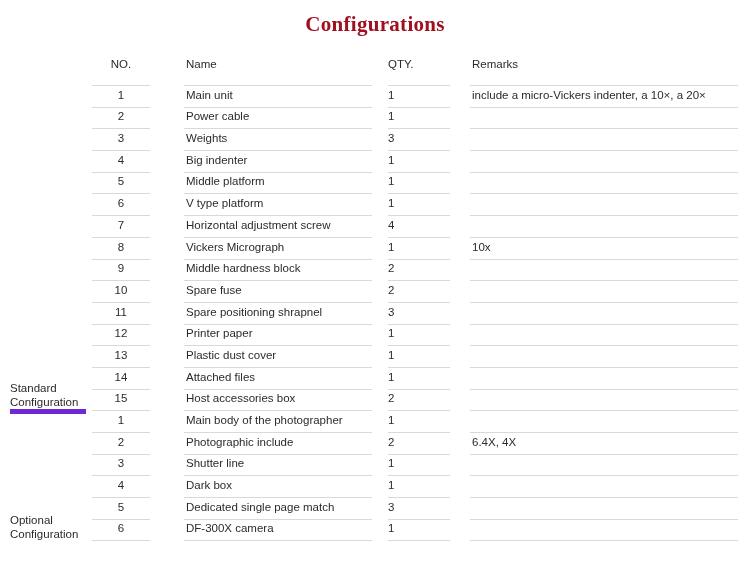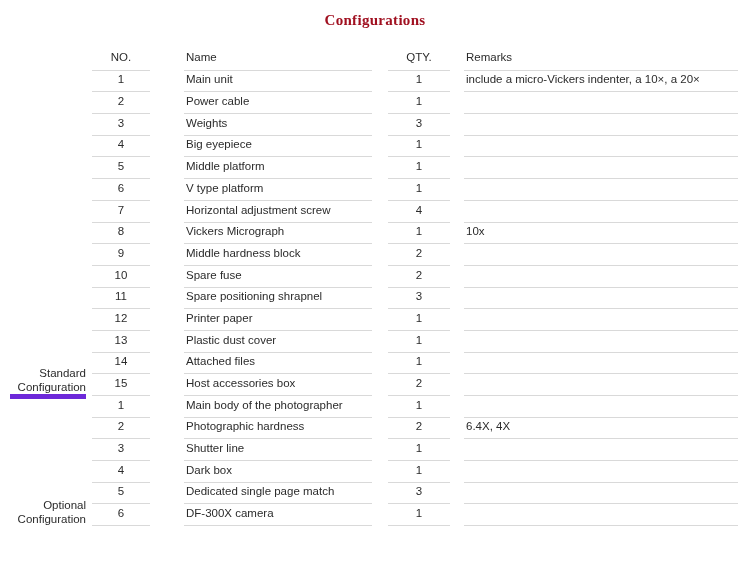--- a/index.html
+++ b/index.html
@@ -13,21 +13,21 @@
     font-family: "Liberation Sans", sans-serif;
     color: #231f20;
     overflow: hidden;
     position: relative;
   }
   .page-title {
     text-align: center;
     color: #a01020;
     font-family: "Liberation Serif", serif;
     font-weight: bold;
-    font-size: 15px;
+    font-size: 21px;
     letter-spacing: 0.3px;
     margin-top: 12px;
     margin-bottom: 0;
   }
   table.cfg {
     border-collapse: collapse;
     width: 728px;
     margin-left: 10px;
     margin-top: 20px;
     table-layout: fixed;
@@ -46,52 +46,51 @@
     height: 21.7px;
     line-height: 14px;
   }
   .cell-inner {
     border-bottom: 1px solid #d9d9d9;
     padding: 0 0 3px 0;
     min-height: 16px;
     display: block;
   }
   .head .cell-inner {
-    padding-bottom: 4px;
+    padding-bottom: 12px;
   }
   .no-cell .cell-inner {
     text-align: center;
     margin-left: 6px;
     margin-right: 10px;
   }
   .name-cell .cell-inner {
     margin-left: 24px;
     margin-right: 10px;
     padding-left: 2px;
   }
   .qty-cell .cell-inner {
-    text-align: center;
+    text-align: left;
     margin-left: 6px;
     margin-right: 10px;
   }
   .rem-cell .cell-inner {
-    margin-left: 4px;
+    margin-left: 10px;
     margin-right: 0px;
     padding-left: 2px;
   }
   .group-cell {
     font-size: 11.5px;
     line-height: 13.5px;
     color: #2b2b2b;
     vertical-align: middle;
     padding-left: 2px;
   }
   .group-cell .gl {
     display: block;
-    text-align: right;
   }
   .group-top-rule {
     border-top: 5px solid #6d28d9;
   }
   .head td {
     font-size: 11.5px;
     color: #2b2b2b;
   }
 </style>
 </head>
@@ -167,21 +166,21 @@
         </td>
         <td class="rem-cell">
           <span class="cell-inner">&nbsp;</span>
         </td>
       </tr>
       <tr>
         <td class="no-cell">
           <span class="cell-inner">4</span>
         </td>
         <td class="name-cell">
-          <span class="cell-inner">Big eyepiece</span>
+          <span class="cell-inner">Big indenter</span>
         </td>
         <td class="qty-cell">
           <span class="cell-inner">1</span>
         </td>
         <td class="rem-cell">
           <span class="cell-inner">&nbsp;</span>
         </td>
       </tr>
       <tr>
         <td class="no-cell">
@@ -353,21 +352,21 @@
         </td>
         <td class="rem-cell">
           <span class="cell-inner">&nbsp;</span>
         </td>
       </tr>
       <tr>
         <td class="no-cell">
           <span class="cell-inner">2</span>
         </td>
         <td class="name-cell">
-          <span class="cell-inner">Photographic hardness</span>
+          <span class="cell-inner">Photographic include</span>
         </td>
         <td class="qty-cell">
           <span class="cell-inner">2</span>
         </td>
         <td class="rem-cell">
           <span class="cell-inner">6.4X, 4X</span>
         </td>
       </tr>
       <tr>
         <td class="no-cell">

